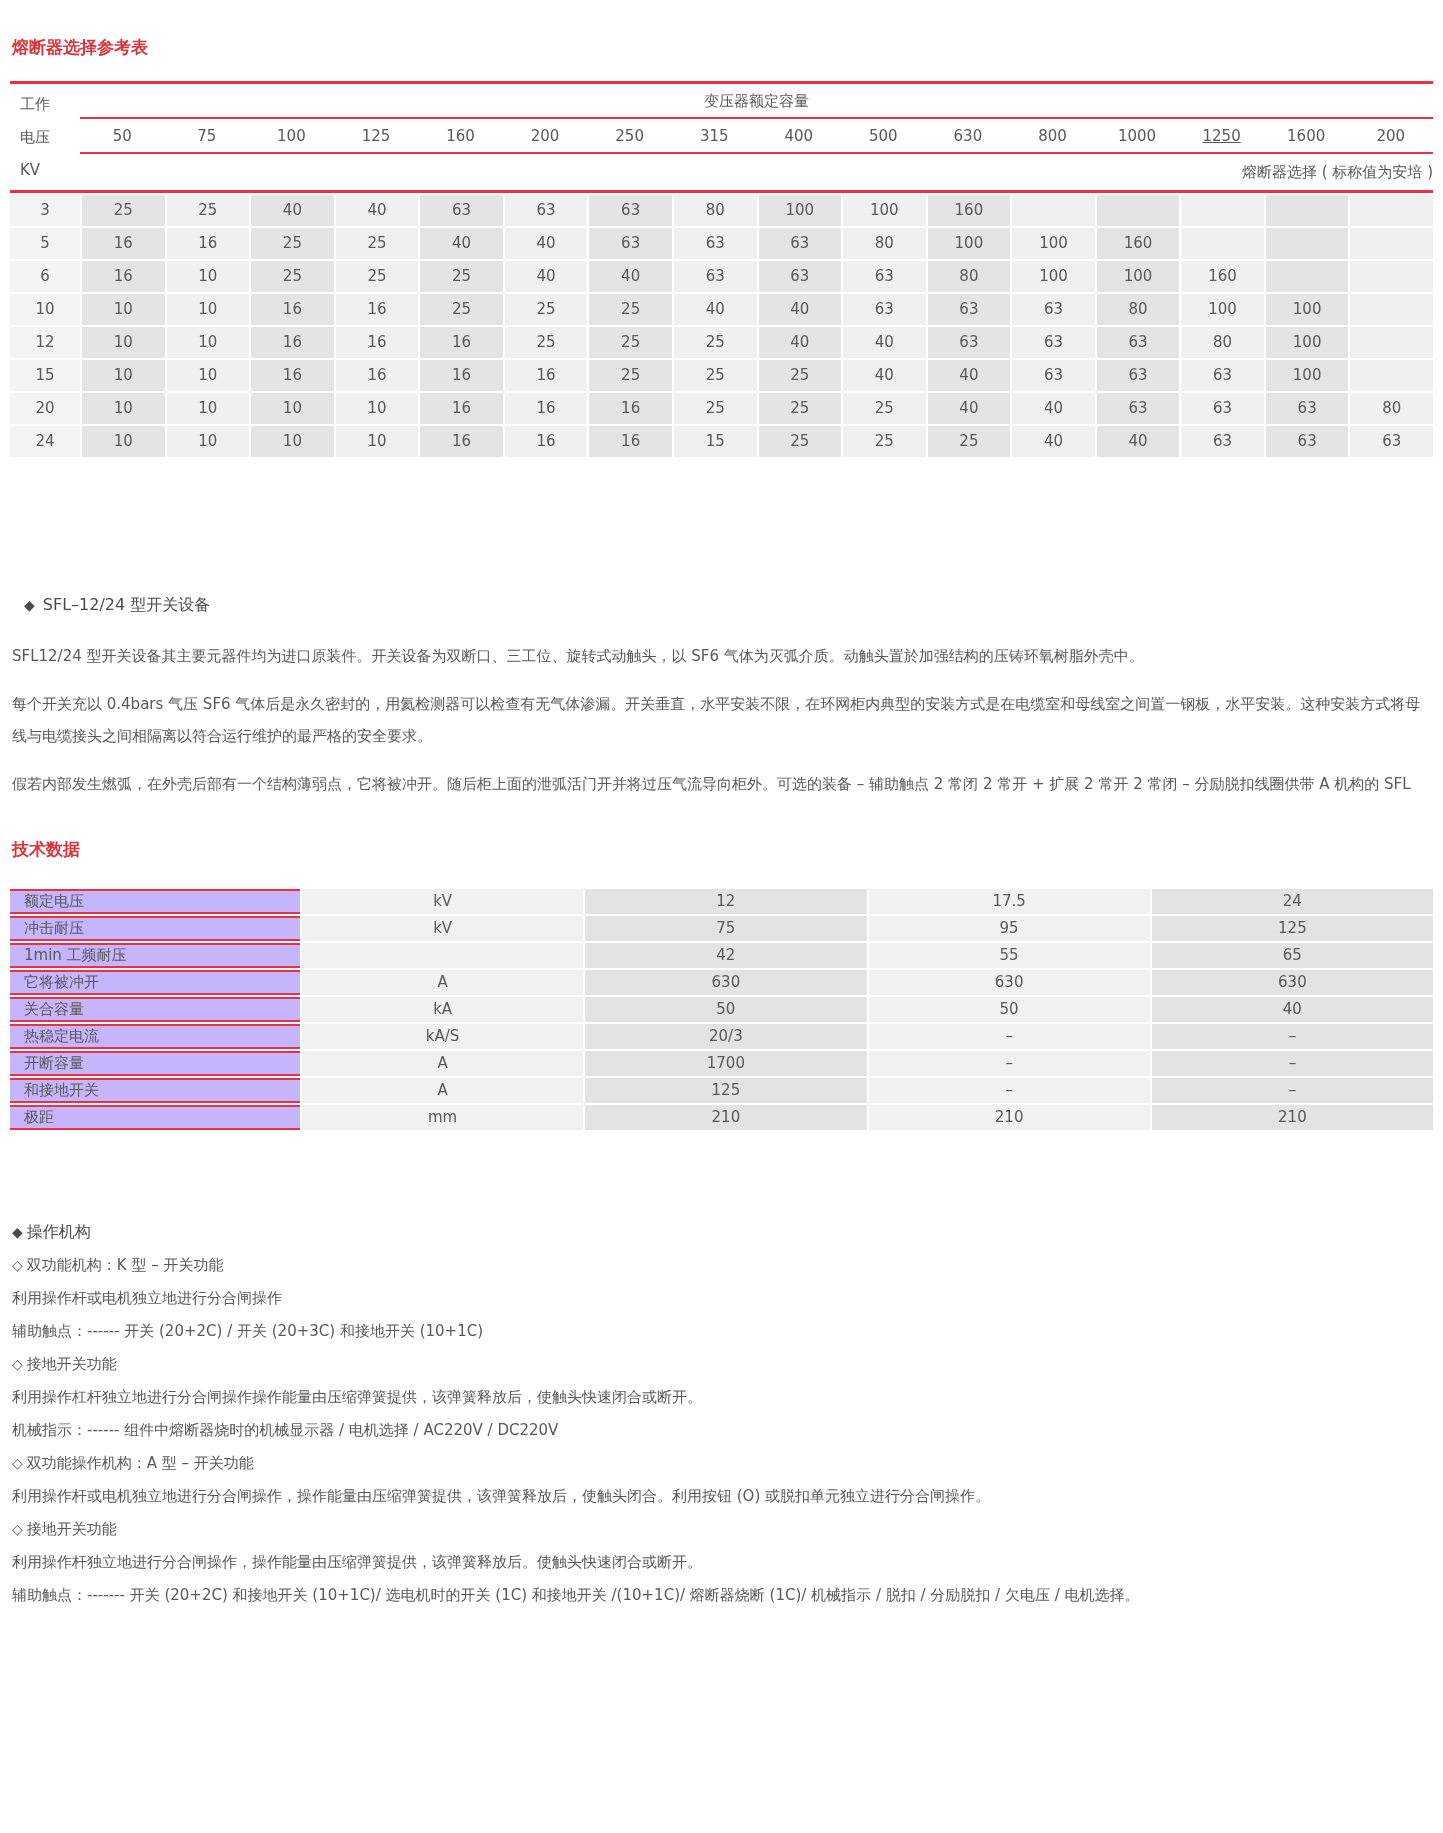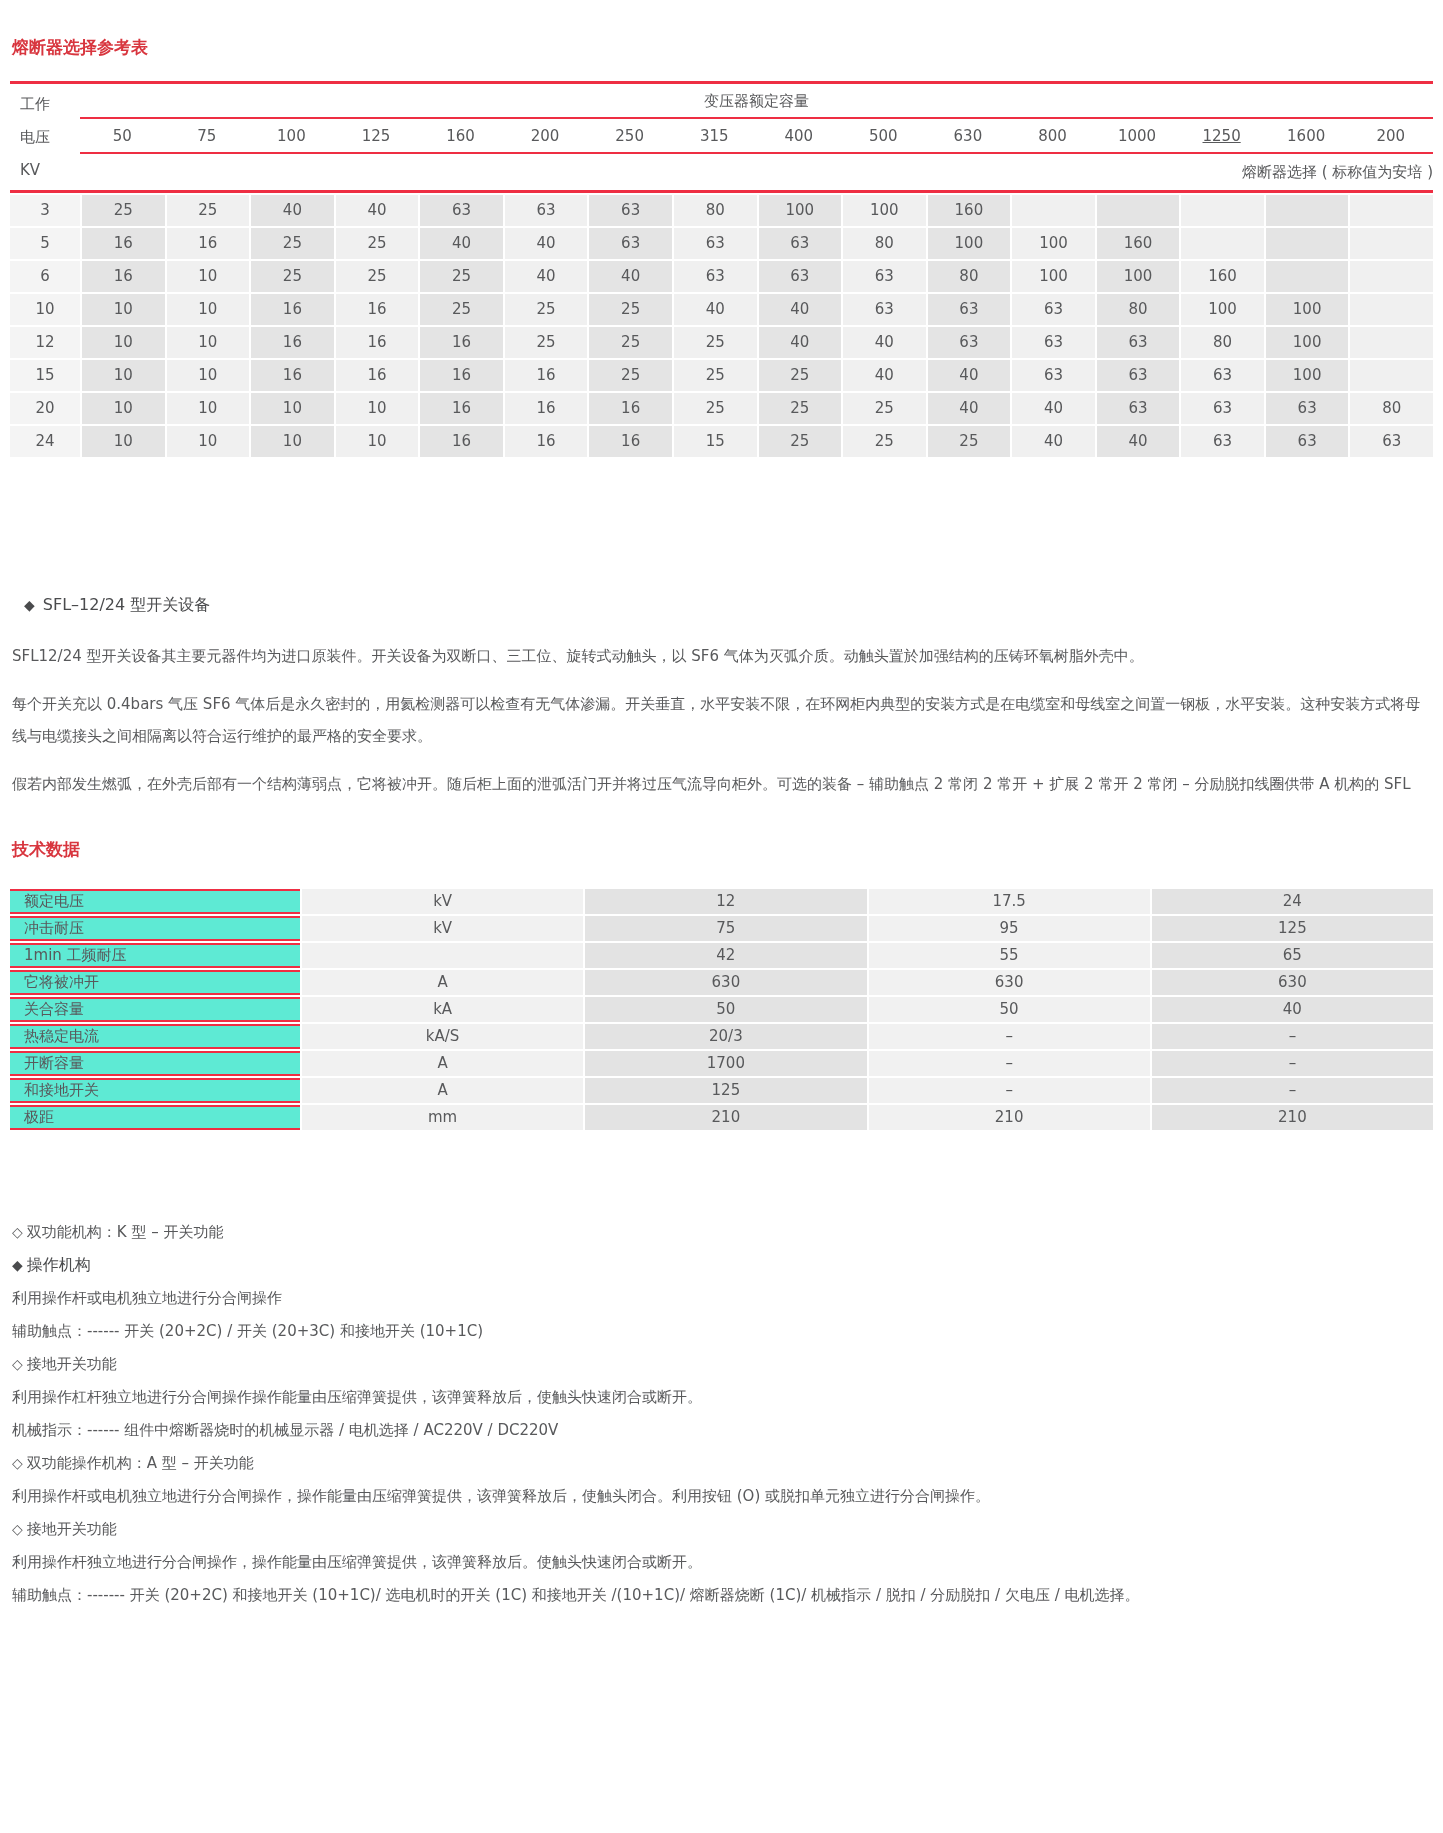--- a/index.html
+++ b/index.html
@@ -96,21 +96,21 @@
   .tech-body{
     display:grid;
     grid-template-columns:290px repeat(4,1fr);
     grid-auto-rows:25px;
     row-gap:2px;
     column-gap:2px;
     margin-top:28px;
     font-size:15px;
   }
   .tt-label{
-    background:#5eead4;
+    background:#c4b5fd;
     border-top:2px solid var(--red-line);
     border-bottom:2px solid var(--red-line);
     line-height:21px;
     padding-left:14px;
   }
   .tt-cell{text-align:center;line-height:25px;}
   .tt-light{background:var(--tt-light);}
   .tt-dark{background:var(--tt-dark);}
   
   .mech-lines{margin-top:92px;padding-left:2px;}
@@ -349,22 +349,22 @@
       <div class="tt-cell tt-light">–</div>
       <div class="tt-cell tt-dark">–</div>
       <div class="tt-label">极距</div>
       <div class="tt-cell tt-light">mm</div>
       <div class="tt-cell tt-dark">210</div>
       <div class="tt-cell tt-light">210</div>
       <div class="tt-cell tt-dark">210</div>
     </div>
 
   <div class="mech-lines" id="mech-lines">
+      <div class="mech-line mech-head"><span class="bullet">◆</span><span>操作机构</span></div>
       <div class="mech-line"><span class="bullet">◇</span><span>双功能机构：K 型 – 开关功能</span></div>
-      <div class="mech-line mech-head"><span class="bullet">◆</span><span>操作机构</span></div>
       <div class="mech-line"><span>利用操作杆或电机独立地进行分合闸操作</span></div>
       <div class="mech-line"><span>辅助触点：------ 开关 (20+2C) / 开关 (20+3C) 和接地开关 (10+1C)</span></div>
       <div class="mech-line"><span class="bullet">◇</span><span>接地开关功能</span></div>
       <div class="mech-line"><span>利用操作杠杆独立地进行分合闸操作操作能量由压缩弹簧提供，该弹簧释放后，使触头快速闭合或断开。</span></div>
       <div class="mech-line"><span>机械指示：------ 组件中熔断器烧时的机械显示器 / 电机选择 / AC220V / DC220V</span></div>
       <div class="mech-line"><span class="bullet">◇</span><span>双功能操作机构：A 型 – 开关功能</span></div>
       <div class="mech-line"><span>利用操作杆或电机独立地进行分合闸操作，操作能量由压缩弹簧提供，该弹簧释放后，使触头闭合。利用按钮 (O) 或脱扣单元独立进行分合闸操作。</span></div>
       <div class="mech-line"><span class="bullet">◇</span><span>接地开关功能</span></div>
       <div class="mech-line"><span>利用操作杆独立地进行分合闸操作，操作能量由压缩弹簧提供，该弹簧释放后。使触头快速闭合或断开。</span></div>
       <div class="mech-line"><span>辅助触点：------- 开关 (20+2C) 和接地开关 (10+1C)/ 选电机时的开关 (1C) 和接地开关 /(10+1C)/ 熔断器烧断 (1C)/ 机械指示 / 脱扣 / 分励脱扣 / 欠电压 / 电机选择。</span></div>

